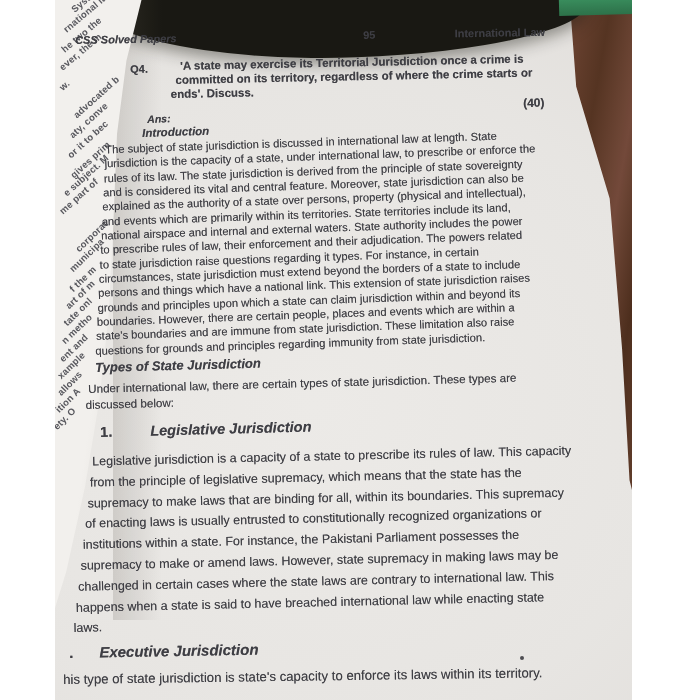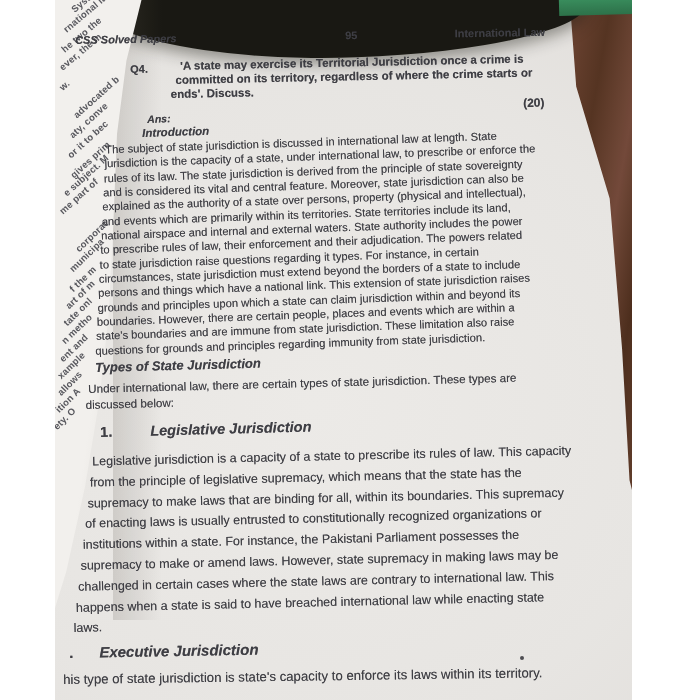--- a/index.html
+++ b/index.html
@@ -35,21 +35,21 @@
             background: linear-gradient(90deg, rgba(110,104,96,.22), rgba(110,104,96,0) 70%); }
 
   .content { position:absolute; inset:0; z-index:6; color:#3b3b41;
              text-shadow: 0 0 .5px rgba(40,40,45,.55); }
   .blk { position:absolute; transform-origin:left top; }
   .tline { white-space:nowrap; }
 
   .hdr { left:20px; top:34px; width:470px; display:flex; align-items:baseline;
          font-size:11px; font-weight:bold; transform: rotate(-1deg); }
   .hdr .h-left { font-style:italic; }
-  .hdr .h-center { position:absolute; left:270px; }
+  .hdr .h-center { position:absolute; left:288px; }
   .hdr .h-right { margin-left:auto; }
 
   .question { left:120px; top:60px; width:470px; font-size:11.5px; font-weight:bold;
               line-height:13.8px; transform: rotate(-1.2deg); }
   .q-label { position:absolute; left:-45px; top:2px; font-size:11px; }
   .marks { left:468px; top:96px; font-size:12px; font-weight:bold; transform:rotate(-1deg); }
 
   .ans { left:92px; top:113px; font-size:10.5px; font-weight:bold; font-style:italic; transform:rotate(-2deg); }
   .intro-h { left:87px; top:127px; font-size:11.5px; font-weight:bold; font-style:italic; transform:rotate(-2deg); }
   .intro-p { left:33px; top:143px; width:510px; font-size:11.2px; line-height:14.35px; transform:rotate(-2deg); }
@@ -115,21 +115,21 @@
       </div>
 
       <div class="blk question">
         <span class="q-label">Q4.</span>
         <div>
             <div class="tline" style="margin-left: 5px;">'A state may exercise its Territorial Jurisdiction once a crime is</div>
             <div class="tline" style="margin-left: 0px;">committed on its territory, regardless of where the crime starts or</div>
             <div class="tline" style="margin-left: -5px;">ends'. Discuss.</div>
           </div>
       </div>
-      <div class="blk marks">(20)</div>
+      <div class="blk marks">(40)</div>
 
       <div class="blk ans">Ans:</div>
       <div class="blk intro-h">Introduction</div>
       <div class="blk intro-p">
           <div class="tline" style="margin-left: 17px;">The subject of state jurisdiction is discussed in international law at length. State</div>
           <div class="tline" style="margin-left: 15.8px;">jurisdiction is the capacity of a state, under international law, to prescribe or enforce the</div>
           <div class="tline" style="margin-left: 14.6px;">rules of its law. The state jurisdiction is derived from the principle of state sovereignty</div>
           <div class="tline" style="margin-left: 13.4px;">and is considered its vital and central feature. Moreover, state jurisdiction can also be</div>
           <div class="tline" style="margin-left: 12.2px;">explained as the authority of a state over persons, property (physical and intellectual),</div>
           <div class="tline" style="margin-left: 11px;">and events which are primarily within its territories. State territories include its land,</div>

